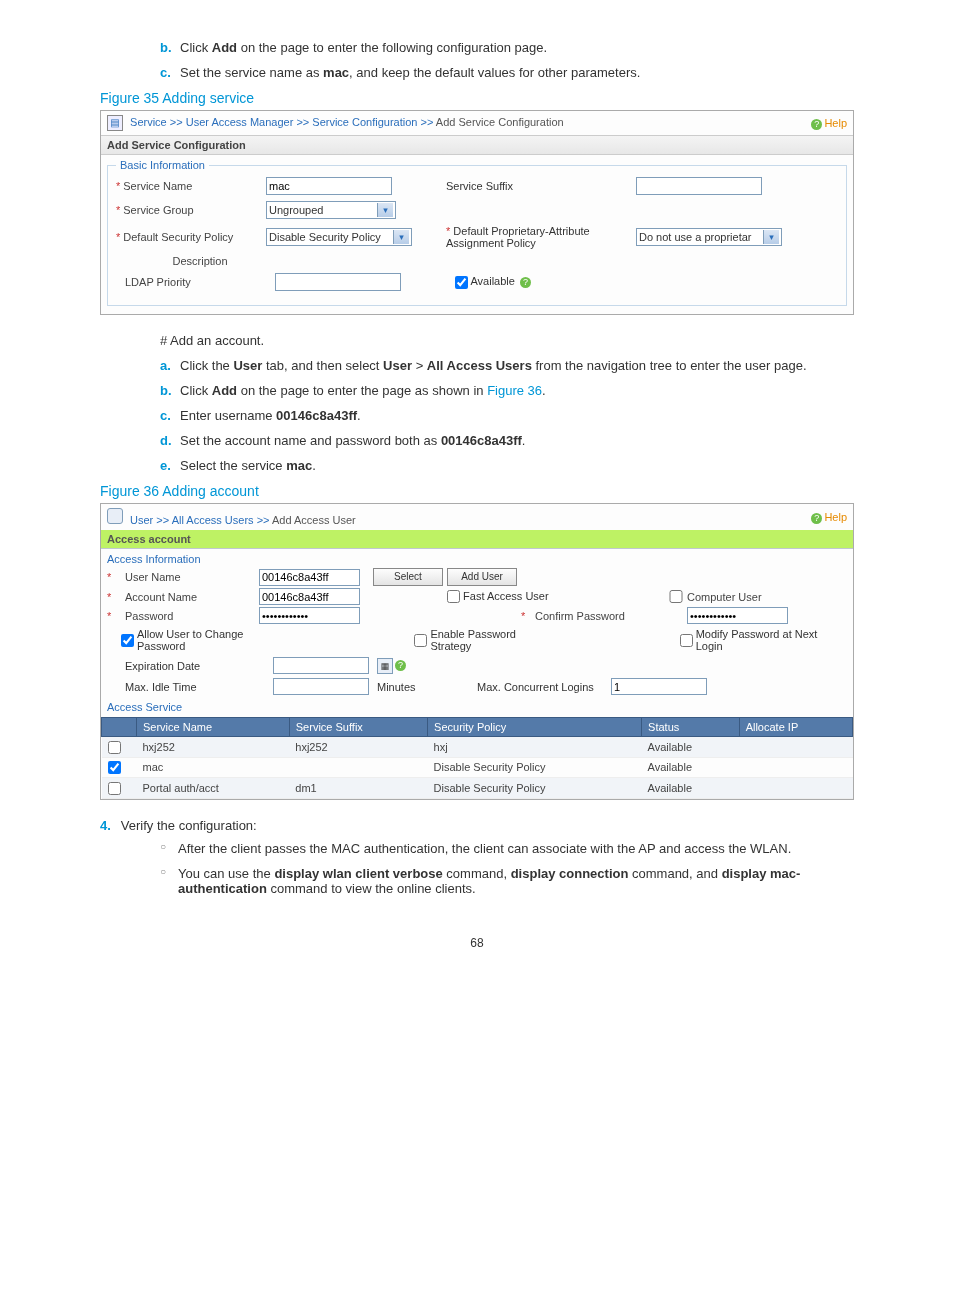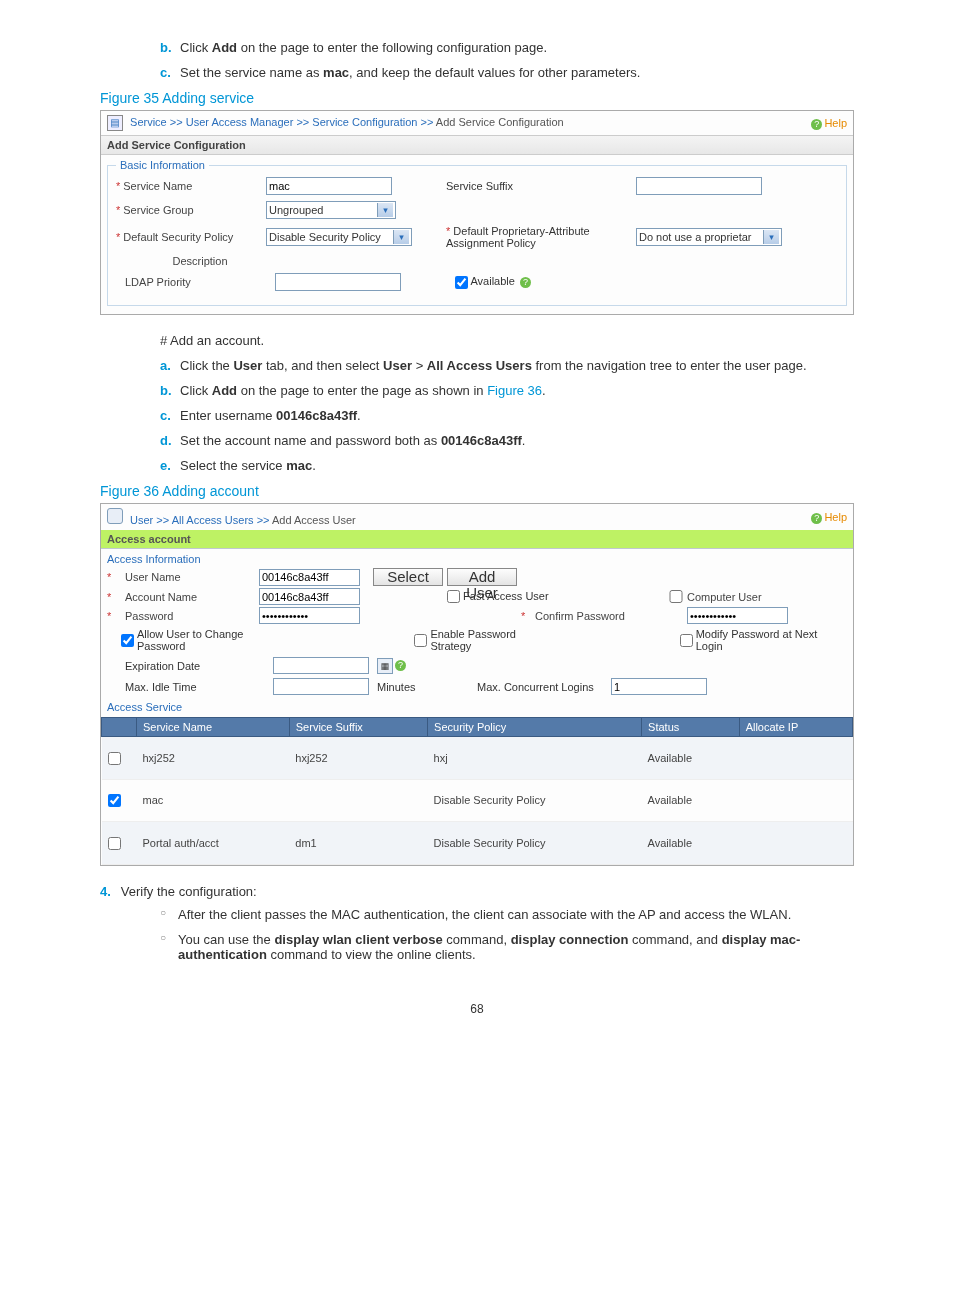--- a/index.html
+++ b/index.html
@@ -184,21 +184,21 @@
     font-size: 11px;
     border: 1px solid #7f9db9;
     height: 15px;
     width: 95px;
     padding: 0 2px;
   }
   .btn {
     display: inline-block;
     border: 1px solid #888;
     background: linear-gradient(#fdfdfd, #e4e4e4);
-    font-size: 15px;
+    font-size: 10px;
     height: 16px;
     line-height: 16px;
     padding: 0 10px;
     text-align: center;
   }
   .chk-row {
     display: flex;
     gap: 120px;
     font-size: 11px;
     padding: 3px 6px 3px 20px;
@@ -236,21 +236,21 @@
   }
   table.svc th {
     background: #547aa9;
     color: #fff;
     text-align: left;
     padding: 3px 6px;
     font-weight: normal;
     border: 1px solid #3a5a82;
   }
   table.svc td {
-    padding: 14px 6px;
+    padding: 3px 6px;
     color: #444;
     border-bottom: 1px solid #eee;
   }
   table.svc tr.alt td { background: #f1f4f8; }
 
   .num-step {
     margin: 16px 0 8px 0;
     font-size: 13px;
   }
   .num-step .num { color: #0096d6; font-weight: bold; margin-right: 10px; }

